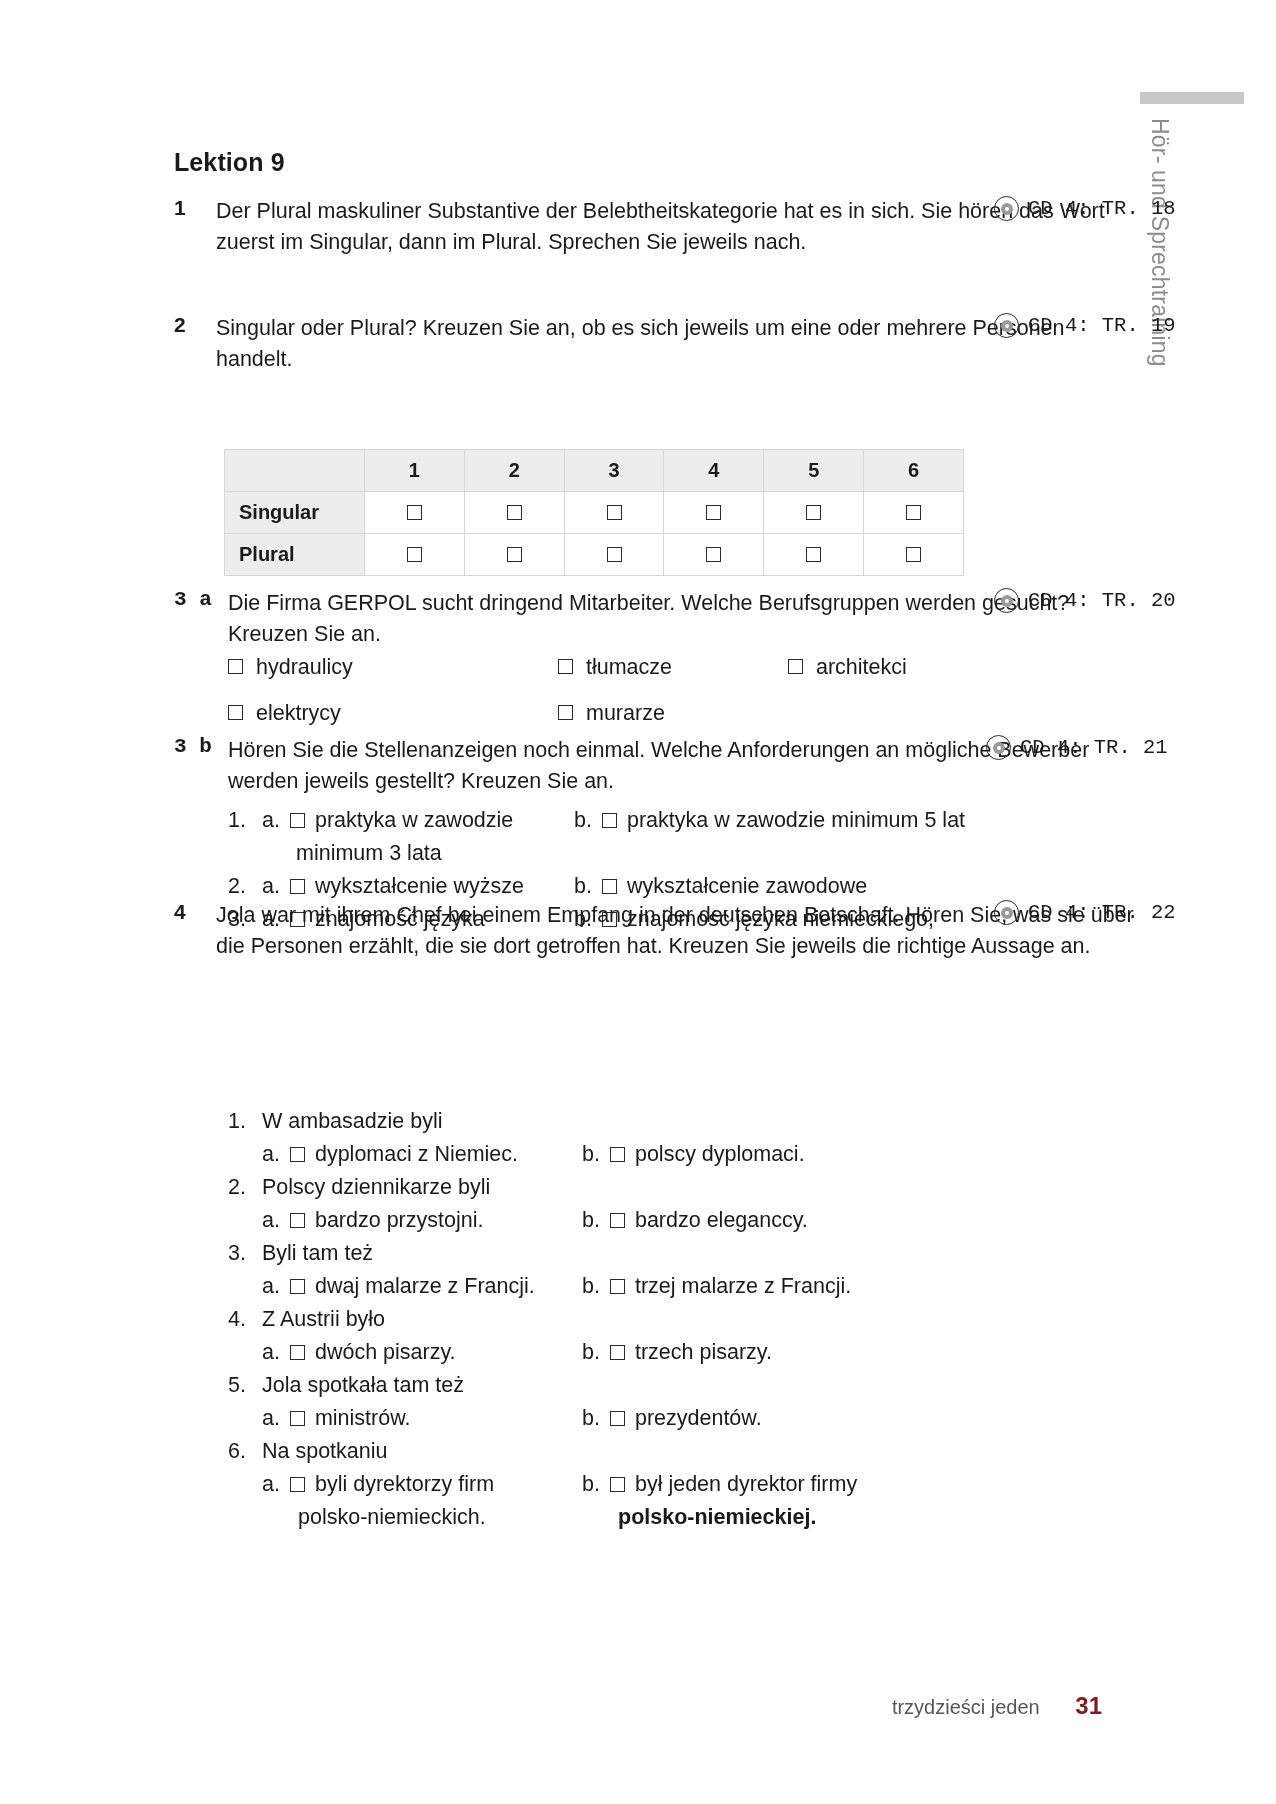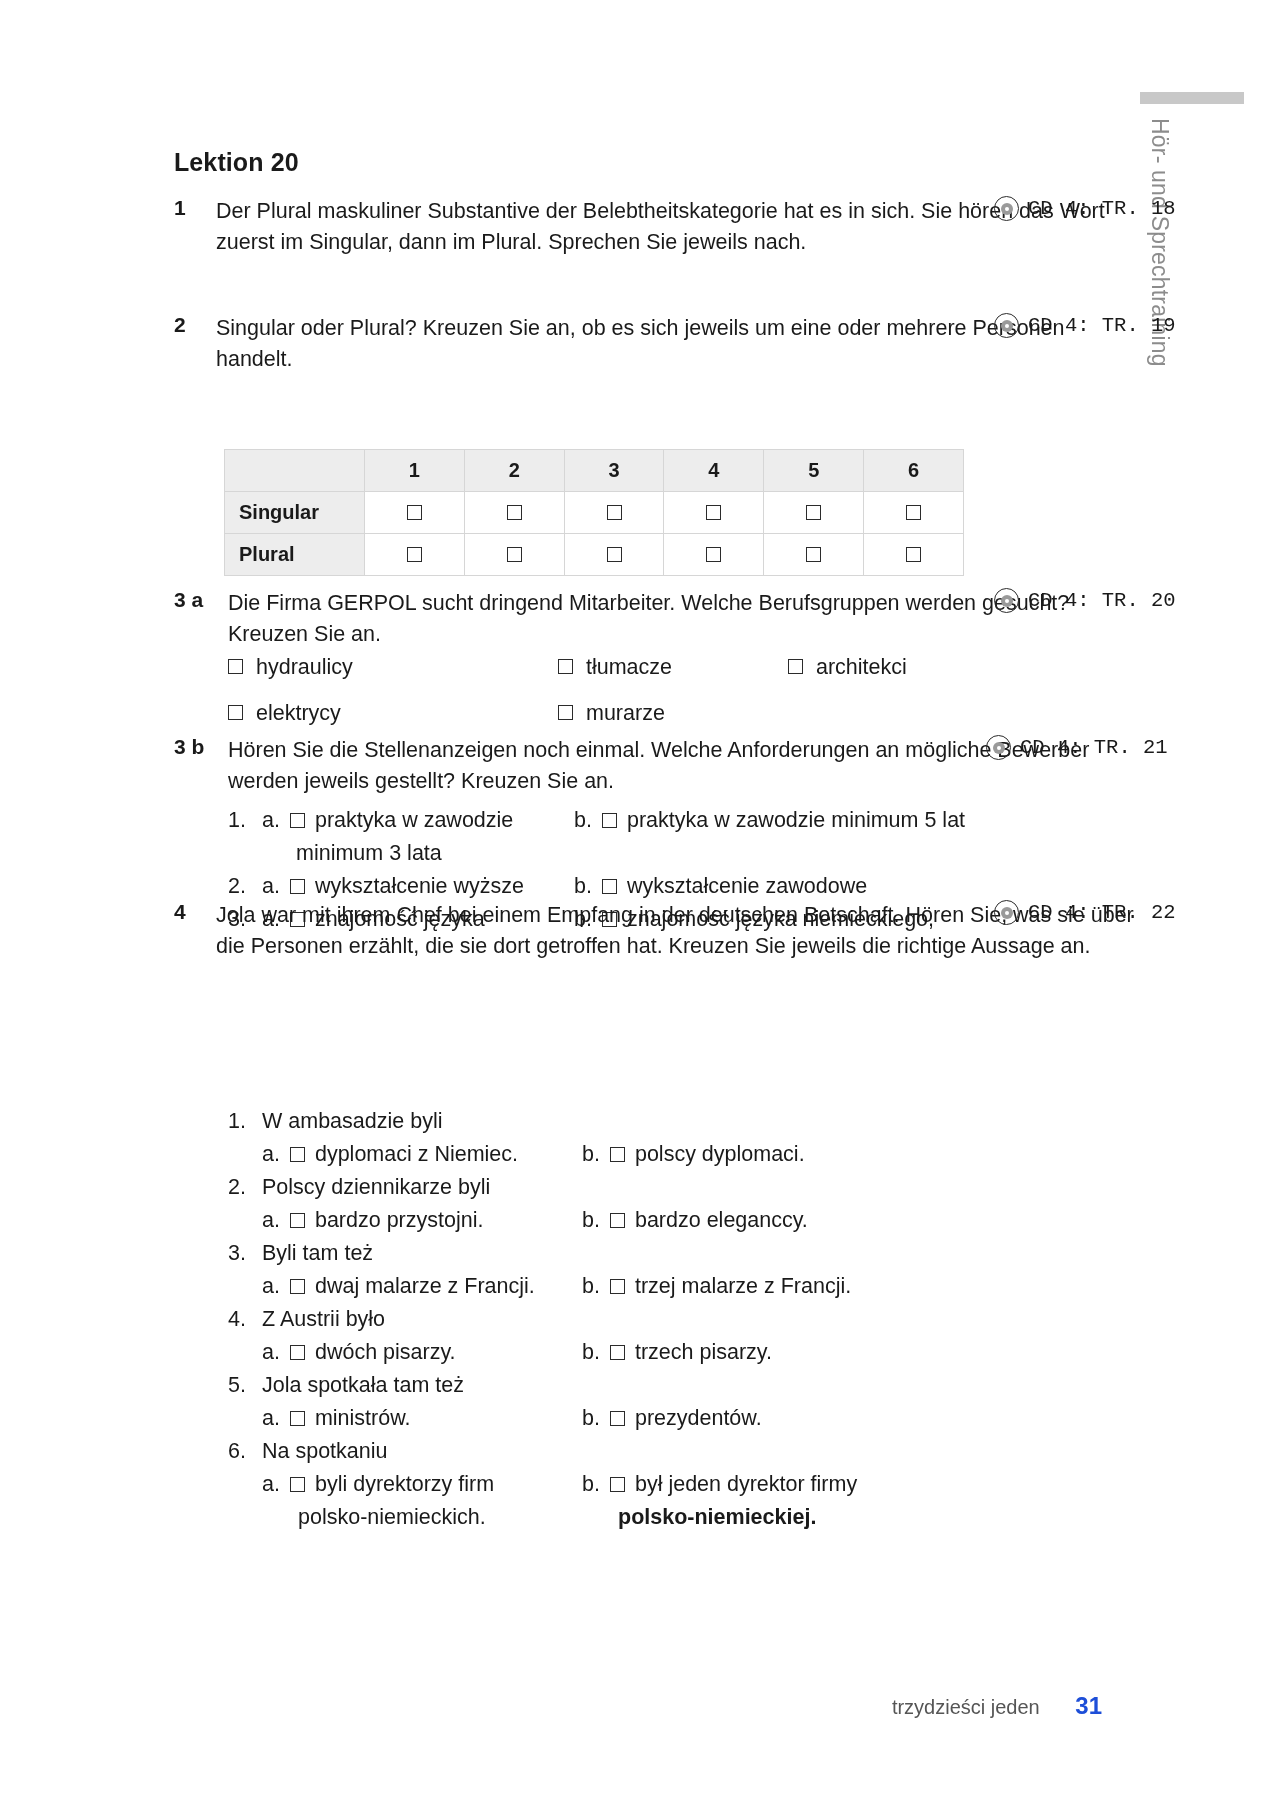--- a/index.html
+++ b/index.html
@@ -66,21 +66,21 @@
     width: 960px;
   }
   .ex-num {
     position: absolute;
     left: 0;
     top: 0;
     width: 40px;
     font-size: 21px;
     font-weight: bold;
   }
-  .ex-num.wide { width: 52px; }
+  .ex-num.wide { width: 52px; font-family: Liberation Mono, monospace; }
   .ex-body {
     margin-left: 42px;
     font-size: 21.5px;
     line-height: 31px;
   }
   .ex-body.indent-wide { margin-left: 54px; }
 
   
   .cd {
     position: absolute;
@@ -226,34 +226,34 @@
     text-align: right;
     padding-right: 174px;
     font-size: 20px;
     color: #555;
   }
   #footer .pg {
     display: inline-block;
     margin-left: 30px;
     font-size: 24px;
     font-weight: bold;
-    color: #1d4ed8;
+    color: #7f1d1d;
   }
 </style>
 </head>
 <body>
 
 <div id="page">
 
   <div id="side-tab">
     <div id="side-tab-bar"></div>
     <div id="side-tab-label">Hör- und Sprechtraining</div>
   </div>
 
-  <div id="lesson-title">Lektion 20</div>
+  <div id="lesson-title">Lektion 9</div>
 
   <div class="ex" id="ex1" style="top:196px;">
     <div class="ex-num">1</div>
     <div class="ex-body">Der Plural maskuliner Substantive der Belebtheitskategorie hat es in sich. Sie hören das Wort zuerst im Singular, dann im Plural. Sprechen Sie jeweils nach.</div>
     <div class="cd">
       <span class="cd-icon">
           <i></i>
         </span>
       <span class="cd-text">CD 4: TR. 18</span>
     </div>

